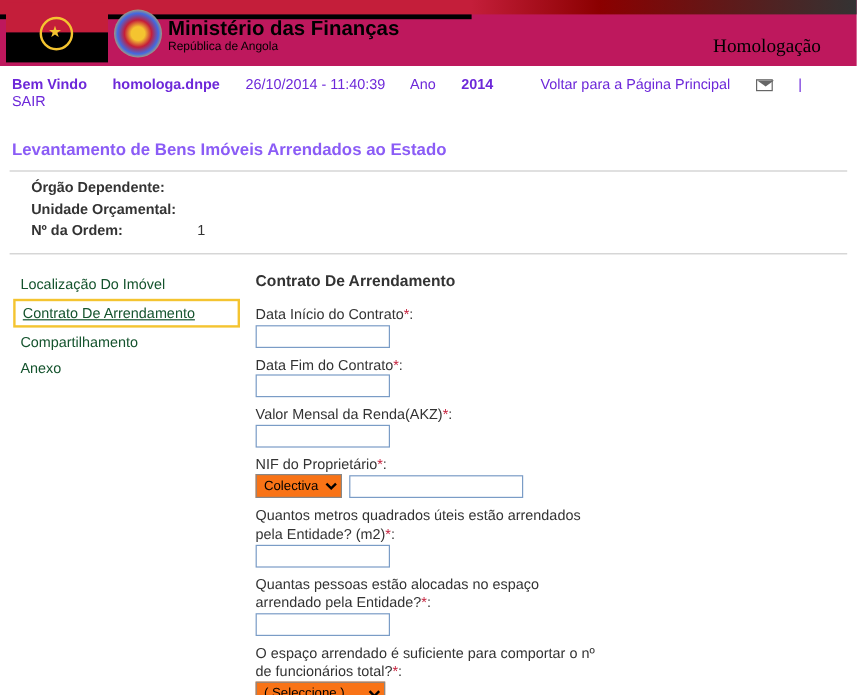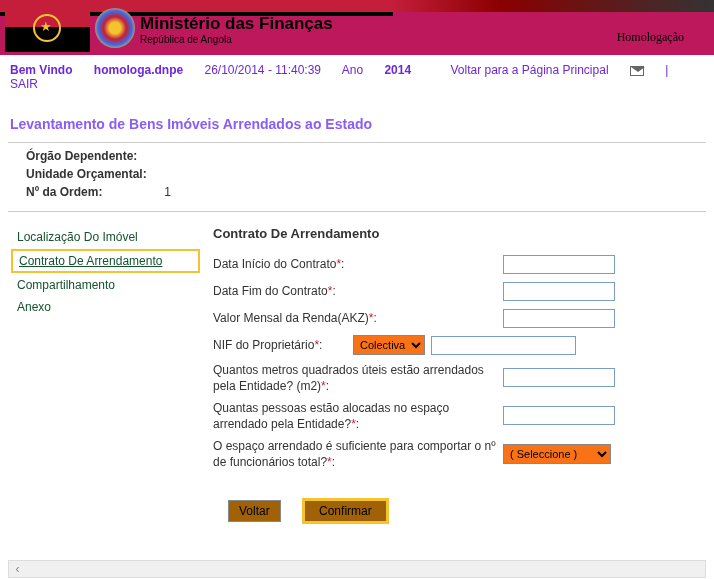--- a/index.html
+++ b/index.html
@@ -13,21 +13,21 @@
     .flag-black { position: absolute; top: 25px; width: 85px; height: 25px; background: #000; }
     .flag-emblem { position: absolute; top: 12px; left: 28px; width: 28px; height: 28px; border: 2px solid #f4c430; border-radius: 50%; }
     .flag-emblem::after { content: '★'; color: #f4c430; position: absolute; top: 3px; left: 5px; font-size: 13px; }
     
     .coat-arms { position: absolute; left: 95px; top: 8px; width: 40px; height: 40px; border-radius: 50%; background: radial-gradient(circle, #f4c430 20%, #c41e3a 40%, #4169e1 60%, #f4c430 80%); }
     
     .ministry-text { position: absolute; left: 140px; top: 14px; }
     .ministry-title { font-size: 17px; font-weight: bold; color: #000; }
     .ministry-sub { font-size: 10px; color: #000; }
     
-    .homolog { position: absolute; right: 30px; top: 30px; font-size: 12px; font-family: Georgia, serif; color: #000; }
+    .homolog { position: absolute; right: 30px; top: 30px; font-size: 16px; font-family: Georgia, serif; color: #000; }
     
     .nav-bar { padding: 8px 10px; font-size: 12px; color: #6d28d9; border-bottom: 1px solid transparent; }
     .nav-bar span { margin-right: 18px; }
     .nav-bar .bold { font-weight: bold; }
     .envelope-icon { display: inline-block; width: 14px; height: 10px; border: 1px solid #666; position: relative; vertical-align: middle; margin-right: 6px; }
     .envelope-icon::before { content: ''; position: absolute; top: 0; left: 0; border-left: 7px solid transparent; border-right: 7px solid transparent; border-top: 5px solid #666; }
     
     .page-title { font-size: 14px; font-weight: bold; padding: 16px 10px 10px; color: #8b5cf6; }
     
     .info-block { padding: 4px 18px 10px; border-top: 1px solid #ccc; border-bottom: 1px solid #ccc; margin: 0 8px 10px; }
@@ -35,21 +35,21 @@
     .info-label { font-weight: bold; display: inline-block; width: 135px; }
     
     .main-area { display: flex; padding: 0 8px; }
     
     .side-nav { width: 195px; padding: 5px 3px; }
     .side-nav a { display: block; color: #14532d; text-decoration: none; padding: 3px 6px; font-size: 12px; margin-bottom: 2px; cursor: pointer; }
     .side-nav a.active { border: 2px solid #f4c430; text-decoration: underline; font-weight: normal; }
     
     .form-area { flex: 1; padding: 0 10px; }
     .form-title { font-size: 13px; font-weight: bold; padding: 4px 0 12px; color: #333; border-bottom: 0; }
-    .form-row { display: flex; align-items: center; margin-bottom: 5px; min-height: 22px; }
+    .form-row { display: flex; align-items: flex-start; margin-bottom: 5px; min-height: 22px; flex-direction: column; }
     .form-label { width: 290px; font-size: 12px; line-height: 1.3; padding-top: 2px; }
     .req { color: #c41e3a; }
     .form-control { flex: 0 0 auto; }
     .text-input { width: 112px; height: 19px; border: 1px solid #7a9cc6; background: #fff; padding: 0 3px; font-size: 11px; }
     .text-input.wide { width: 145px; }
     .select-input { height: 20px; border: 1px solid #888; background: #f97316; font-size: 11px; padding: 0 2px; }
     .nif-group { display: flex; gap: 6px; align-items: center; }
     .nif-group .text-input { width: 145px; }
     .form-label.narrow { width: 140px; }
     

